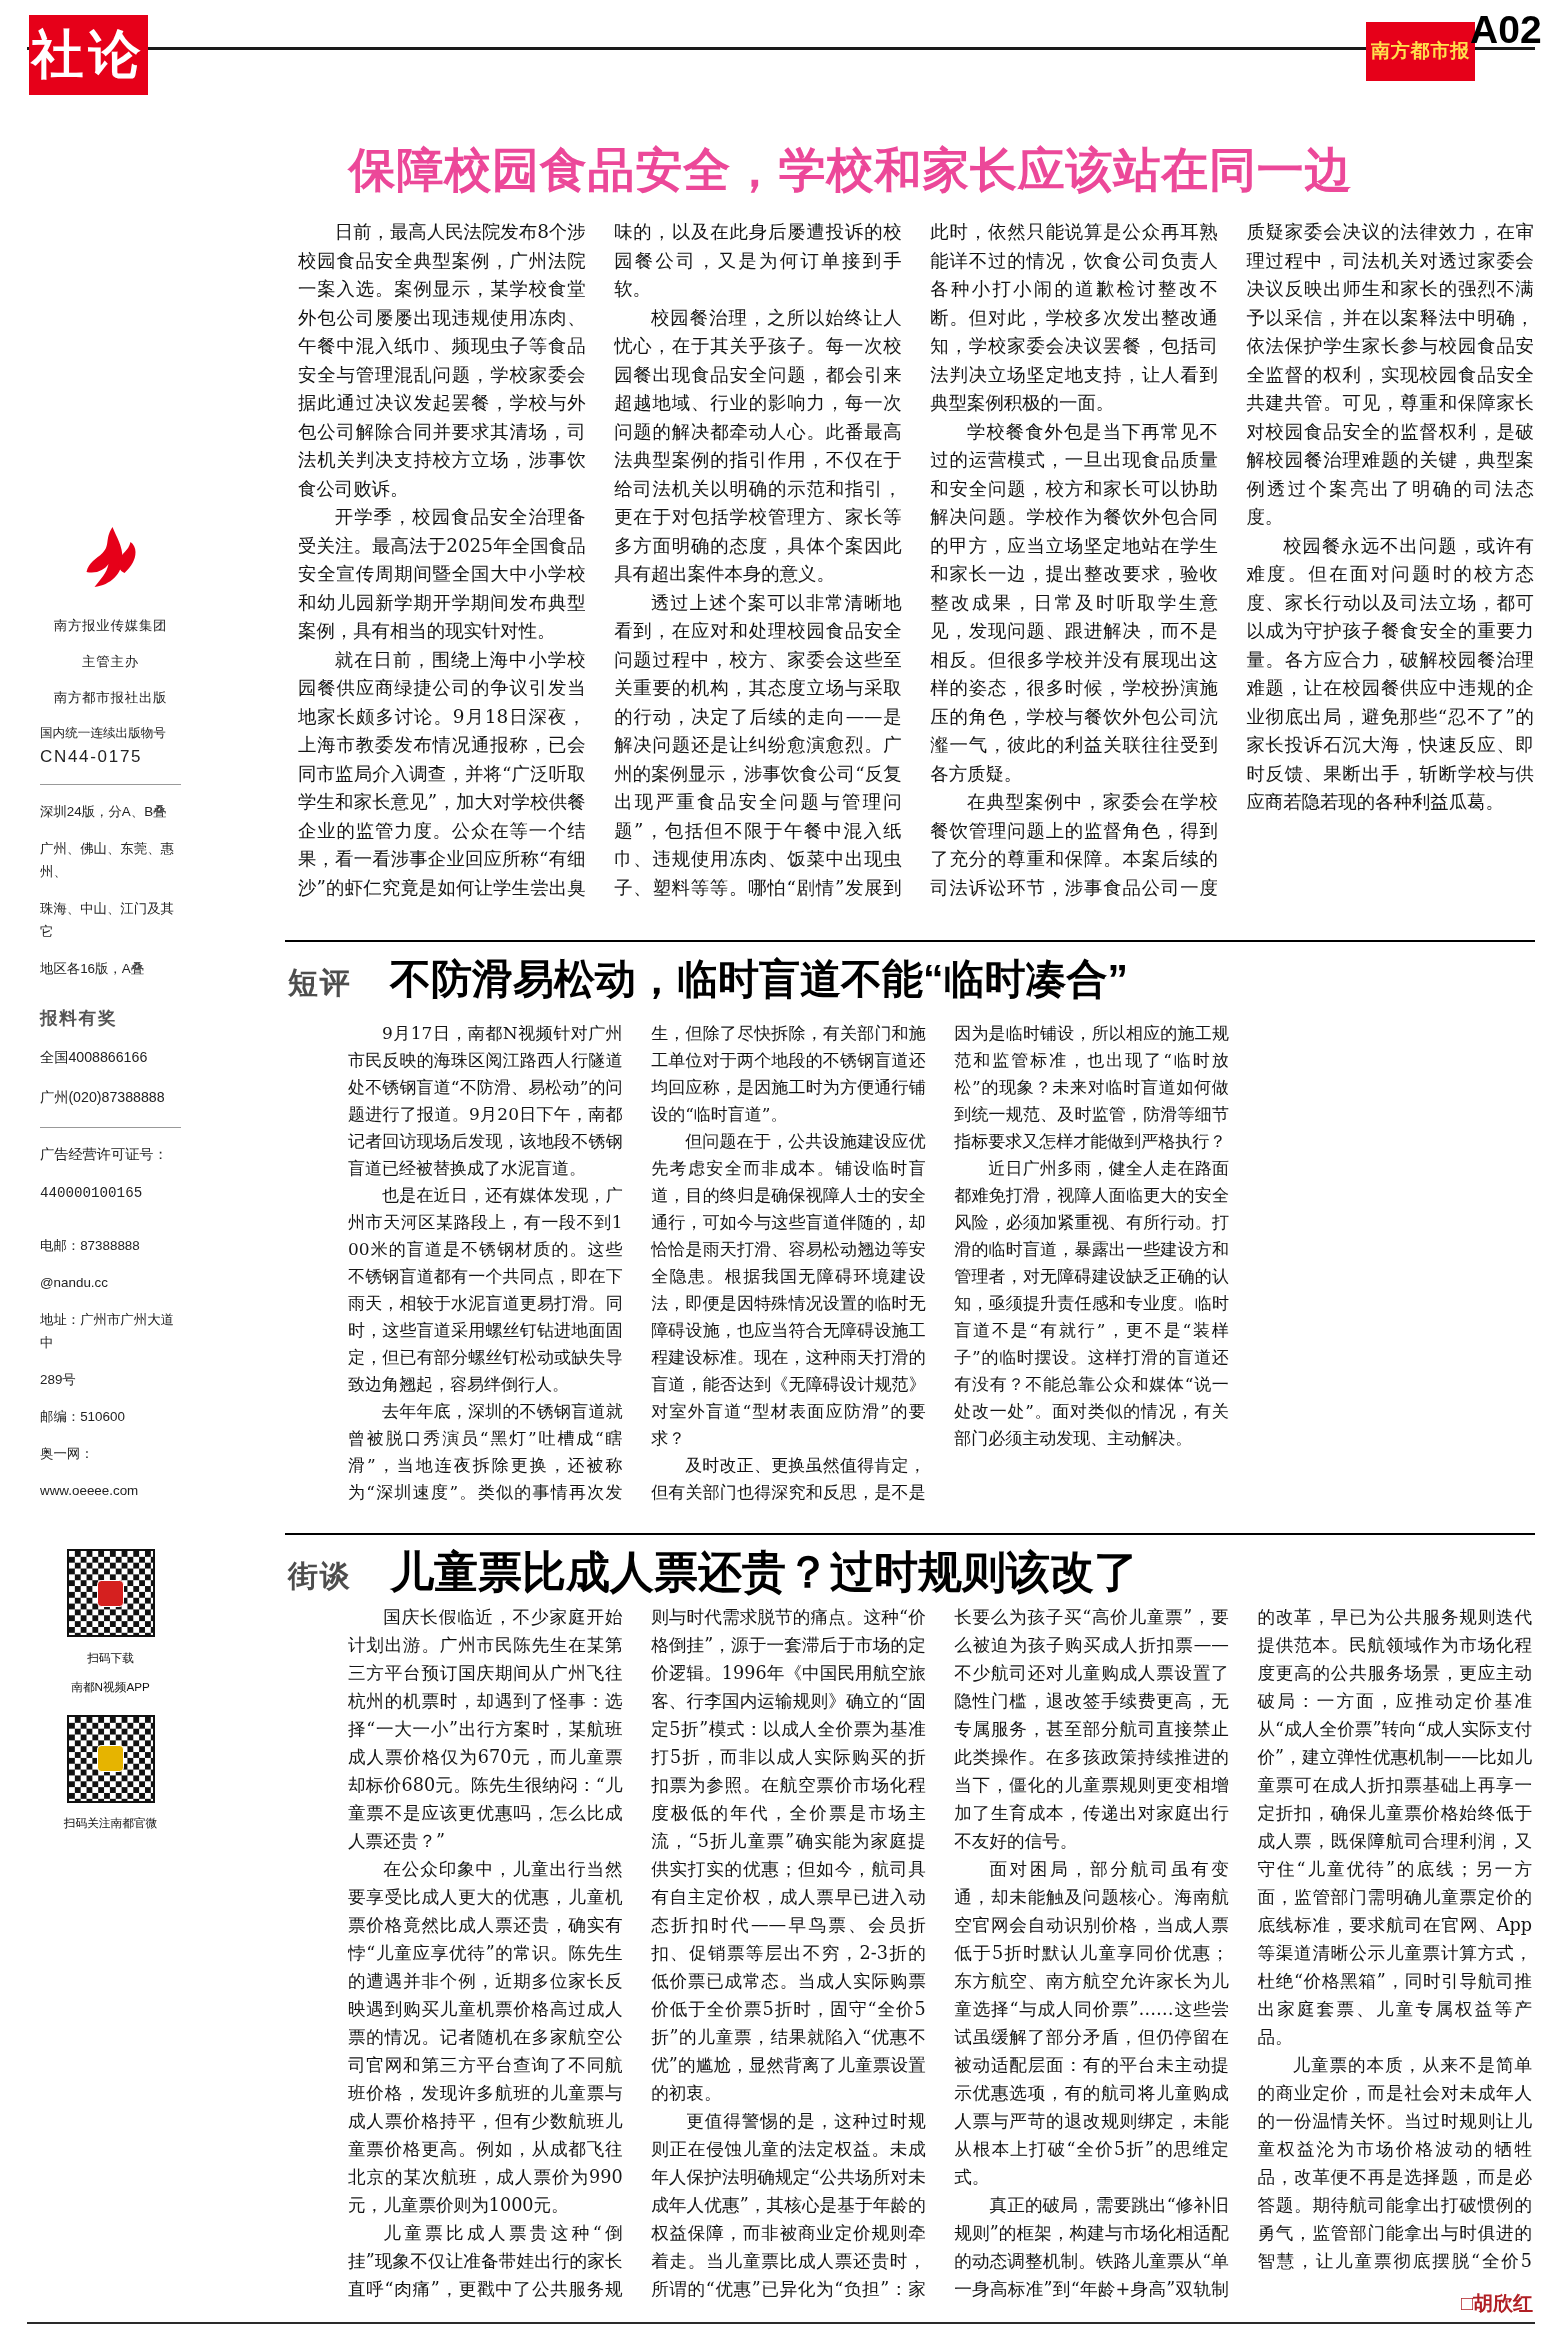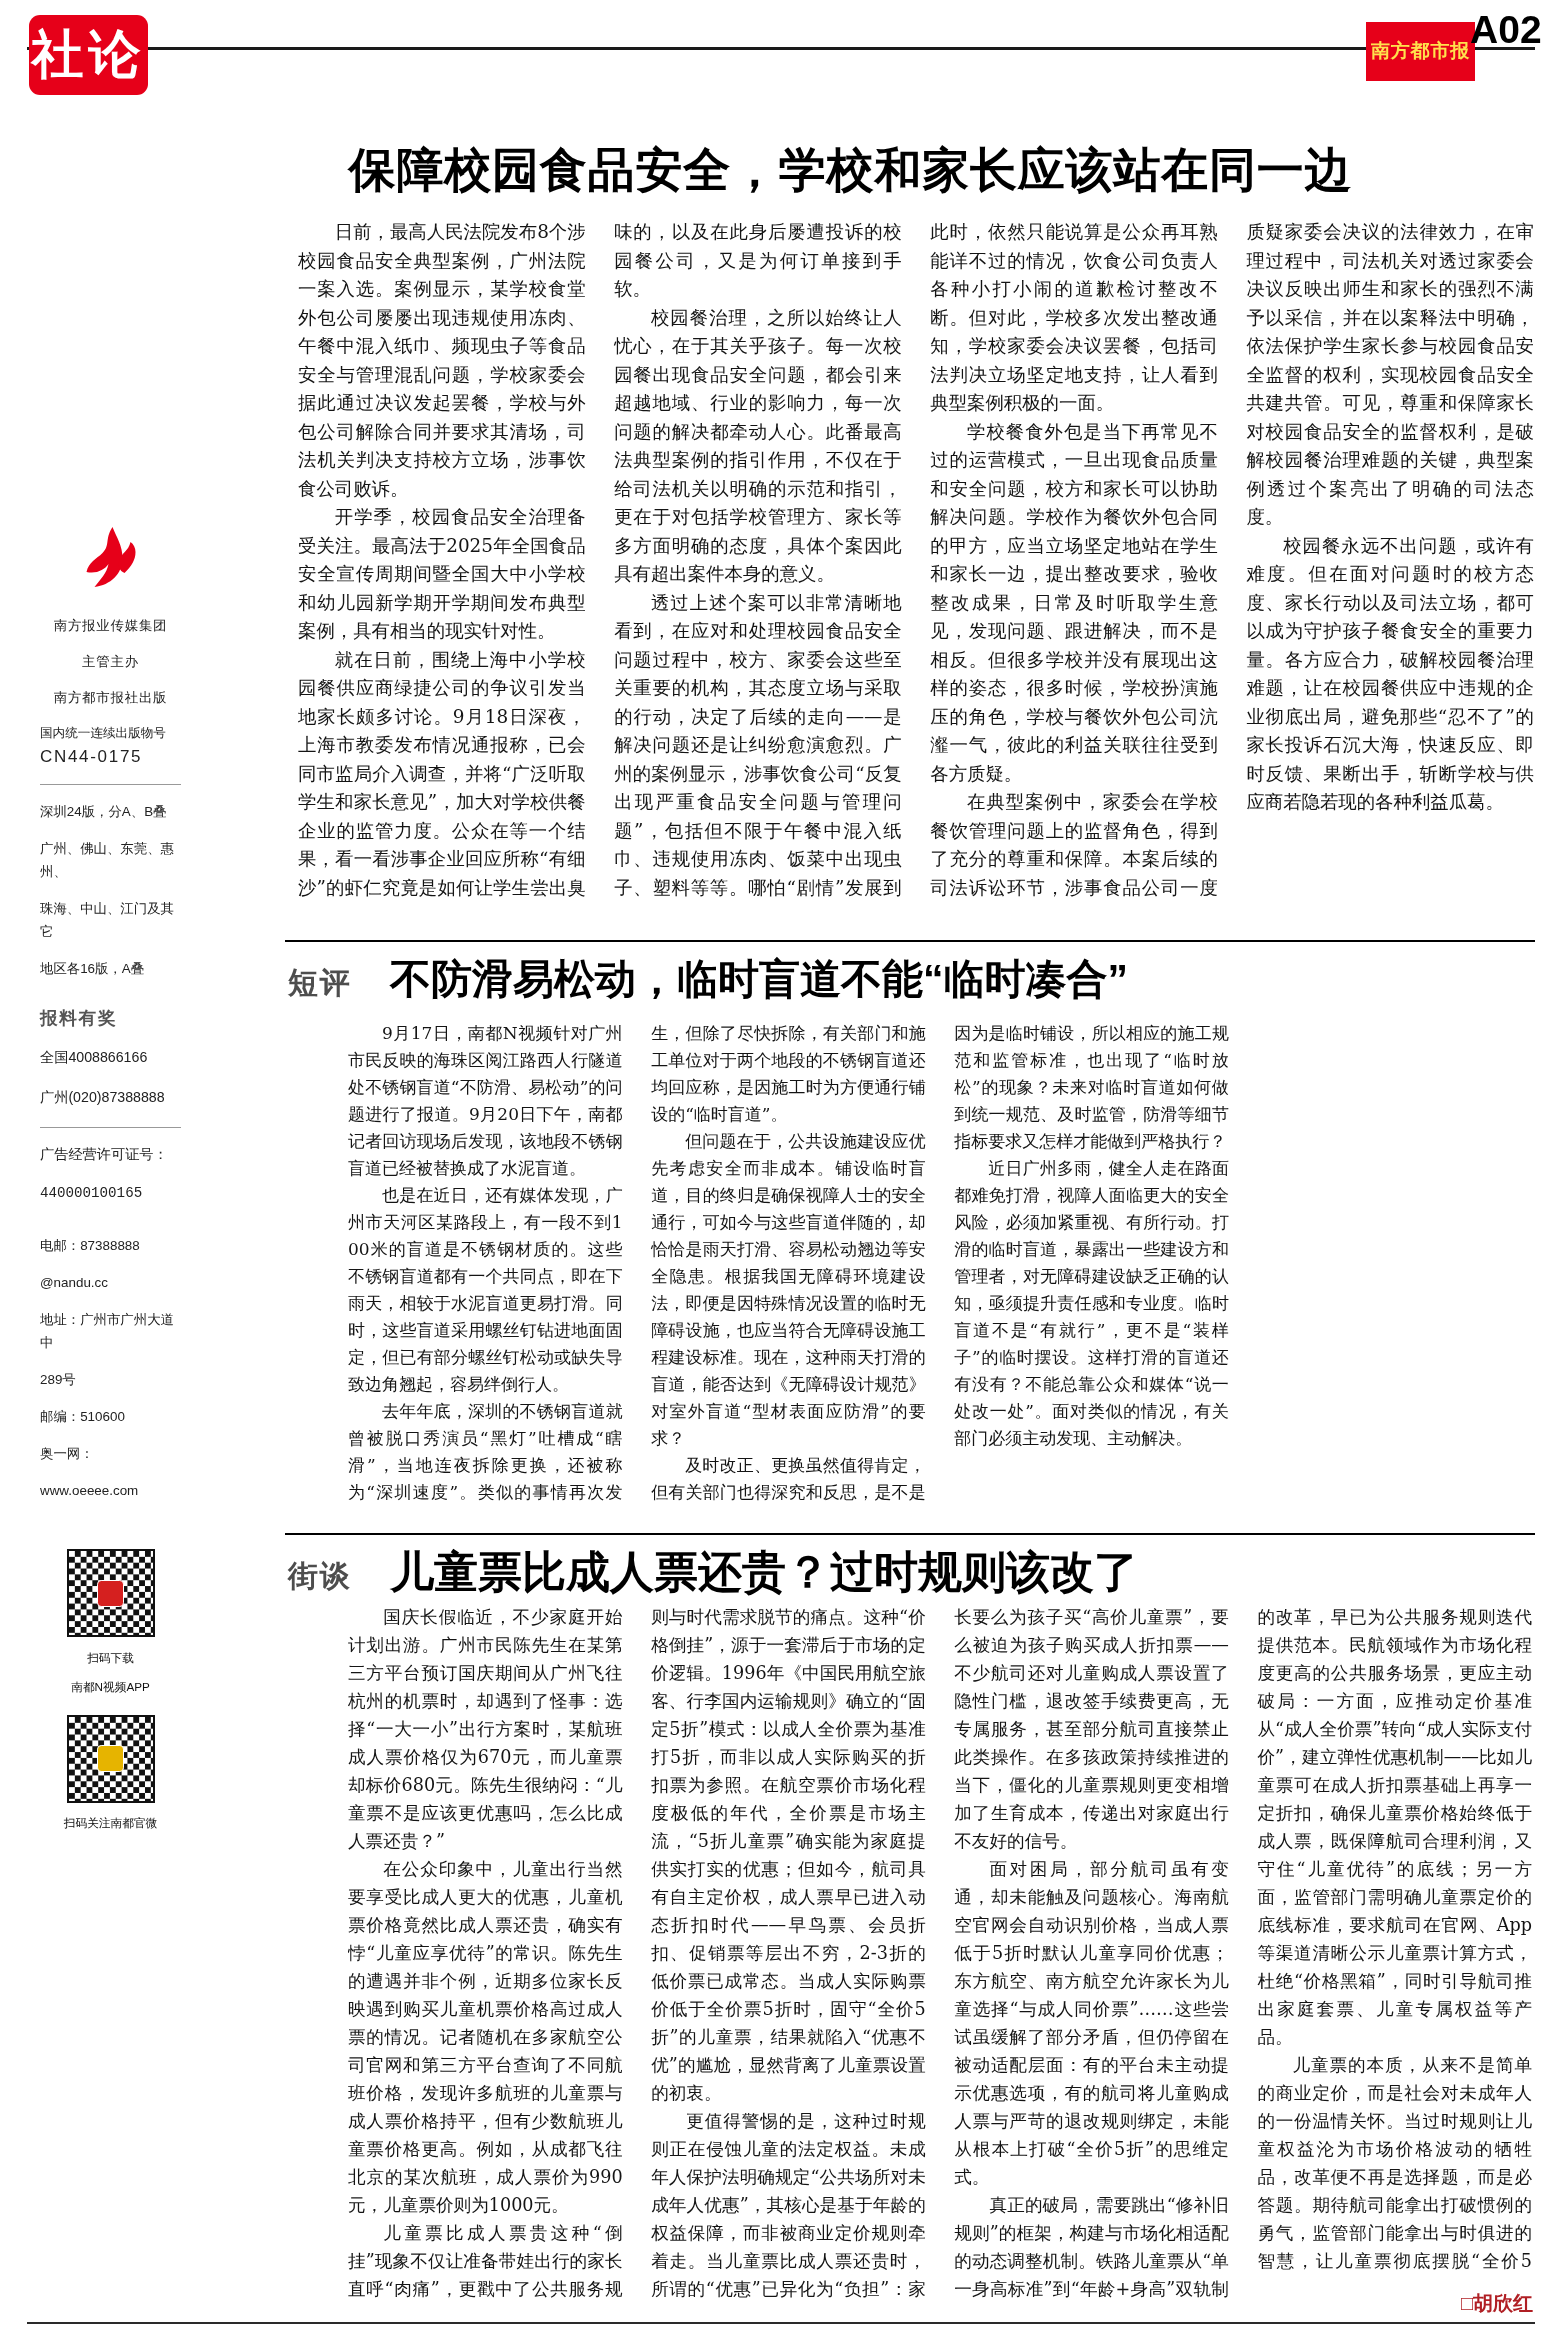--- a/index.html
+++ b/index.html
@@ -2,21 +2,21 @@
 <html style="font-size:13.4px"><head>
 <meta charset="utf-8">
 <style>
   html,body{margin:0;padding:0;background:#e9e9e9;}
   .page{position:relative;width:1560px;height:2342px;background:#ffffff;overflow:hidden;
         font-family:"DejaVu Serif",serif;color:#111;}
   
   .top-rule{position:absolute;left:27px;top:47px;width:1508px;height:2.5px;background:#1a1a1a;}
   .section-badge{position:absolute;left:29px;top:15px;width:119px;height:80px;background:#e60019;
       color:#fff;display:flex;align-items:center;justify-content:center;
-      font-family:"Liberation Sans",sans-serif;font-weight:900;font-size:52px;letter-spacing:5px;border-radius:11px;}
+      font-family:"Liberation Sans",sans-serif;font-weight:900;font-size:52px;letter-spacing:5px;}
   .dateline{position:absolute;top:25px;right:194px;font-family:"Liberation Sans",sans-serif;
       font-weight:700;font-size:19px;color:#000;white-space:nowrap;}
   .nameplate{position:absolute;top:22px;right:85px;height:28.5px;padding:15px 5px;background:#e60019;
       color:#ffe14d;display:flex;align-items:center;font-family:"Liberation Sans",sans-serif;
       font-weight:900;font-size:19px;letter-spacing:0.8px;}
   .page-number{position:absolute;top:8.4px;right:18.4px;font-family:"Liberation Sans",sans-serif;
       font-weight:900;font-size:39px;color:#000;}
   
   .sidebar{position:absolute;left:40px;top:526px;width:141px;font-family:"Liberation Sans",sans-serif;color:#222;}
   .logo-wrap{text-align:center;margin-bottom:22px;}
@@ -32,21 +32,21 @@
   .qr{position:relative;width:84px;height:84px;margin:0 auto;
       background:repeating-conic-gradient(#111 0% 25%,#fff 0% 50%) 0 0/11.7px 11.7px;border:2.5px solid #111;}
   .qr .chip{position:absolute;inset:28.5px;border-radius:4.2px;border:1.7px solid #fff;}
   .chip-red{background:#d5201f;}
   .chip-gold{background:#e6b400;}
   .qr1{margin-top:47px;}
   .qr2{margin-top:20px;}
   .qr-caption{margin-top:6.7px;text-align:center;font-size:11.7px;line-height:17px;color:#111;}
   
   .a1-title{position:absolute;left:168px;top:139px;width:1365px;text-align:center;
-      font-family:"Liberation Sans",sans-serif;font-weight:900;font-size:47px;color:#000000;
+      font-family:"Liberation Sans",sans-serif;font-weight:900;font-size:47px;color:#ec4899;
       letter-spacing:0.8px;white-space:nowrap;}
   .body-cols{position:absolute;column-gap:28.5px;column-fill:auto;overflow:hidden;
       text-align:justify;color:#141414;}
   .a1-body{left:298px;top:218px;width:1236px;height:709px;column-count:4;font-size:18.4px;line-height:28.5px;}
   .sec-rule{position:absolute;left:285px;width:1250px;height:1.7px;background:#000;}
   .rule-2{top:940px;}
   .rule-3{top:1533px;}
   .sec-label{position:absolute;left:288px;font-family:"Liberation Sans",sans-serif;
       font-weight:700;font-size:30px;color:#4d4d4d;letter-spacing:1.7px;}
   .label-2{top:963px;}

